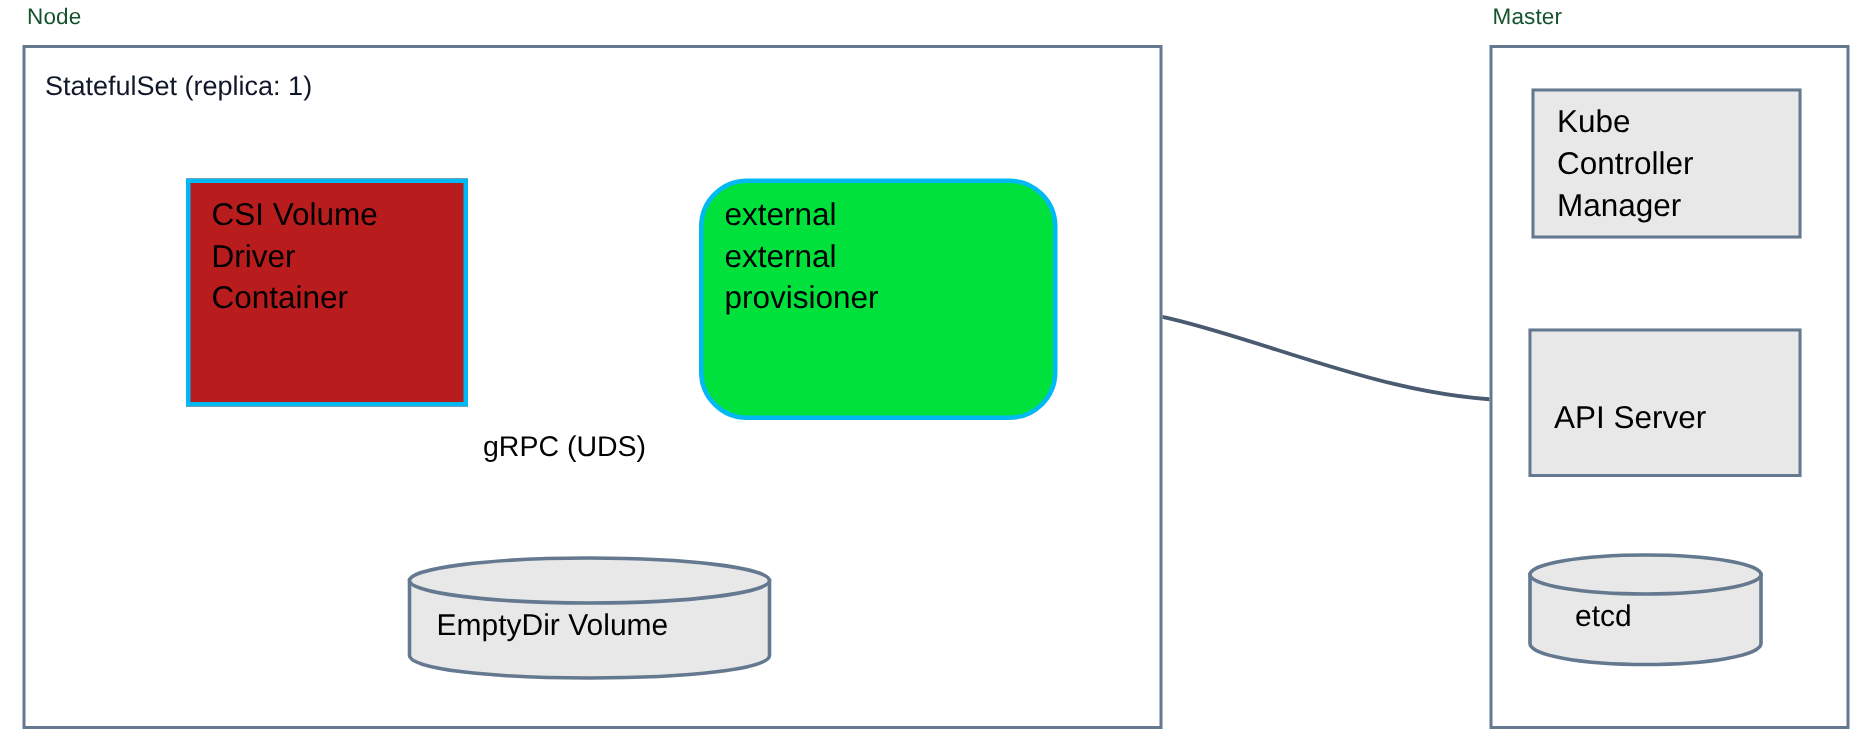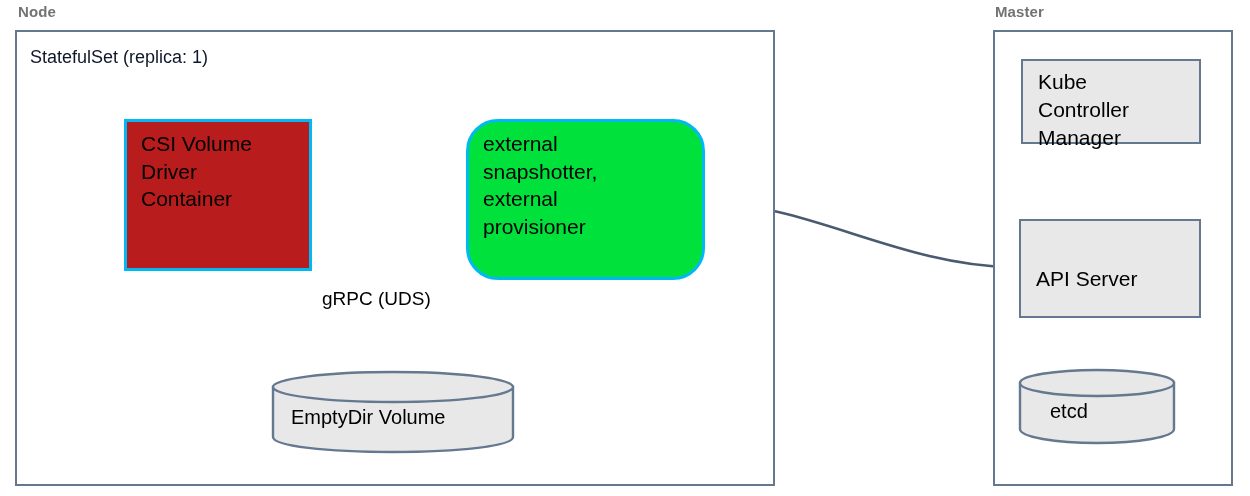--- a/index.html
+++ b/index.html
@@ -12,23 +12,23 @@
   }
   #canvas {
     position: relative;
     width: 1250px;
     height: 496px;
     background: #ffffff;
     overflow: hidden;
   }
   .group-label {
     position: absolute;
-    font-weight: bold;
+    font-weight: normal;
     font-size: 15px;
-    color: #737373;
+    color: #14532d;
     letter-spacing: 0.1px;
     white-space: nowrap;
   }
   .group-box {
     position: absolute;
     border: 2px solid #64788f;
     background: #ffffff;
     box-sizing: border-box;
   }
   .group-title {
@@ -128,40 +128,39 @@
   <div class="group-title" style="left:30px; top:47px;">StatefulSet (replica: 1)</div>
 
   <div class="node-box" style="left:124px; top:119px; width:188px; height:152px; background:#b91c1c;">
     <span class="txt">CSI Volume</span>
     <span class="txt">Driver</span>
     <span class="txt">Container</span>
   </div>
 
   <div class="node-box" style="left:466px; top:119px; width:239px; height:161px; background:#00e13c;border-radius:32px;">
     <span class="txt">external</span>
-    <span class="txt">snapshotter,</span>
     <span class="txt">external</span>
     <span class="txt">provisioner</span>
   </div>
 
   <div class="edge-label" style="left:322px; top:288px;">gRPC (UDS)</div>
 
   <div class="cyl" style="left:271px; top:370px;">
     <svg width="246" height="84" viewBox="0 0 246 84" xmlns="http://www.w3.org/2000/svg">
       <path d="M2,17 L2,67 C2,76 56,82 122,82 C188,82 242,76 242,67 L242,17 Z" fill="#e8e8e8" stroke="#64788f" stroke-width="2.4"></path>
       <ellipse cx="122" cy="17" rx="120" ry="15" fill="#e8e8e8" stroke="#64788f" stroke-width="2.4"></ellipse>
     </svg>
   </div>
   <div class="cyl-label" style="left:291px; top:406px;text-align:center;">EmptyDir Volume</div>
 
   <div class="group-label" style="left:995px; top:3px;">Master</div>
 
   <div class="group-box" style="left:993px; top:30px; width:240px; height:456px;"></div>
 
-  <div class="plain-box" style="left:1021px; top:59px; width:180px; height:85px;">
+  <div class="plain-box" style="left:1021px; top:59px; width:180px; height:100px;">
     <span class="txt">Kube</span>
     <span class="txt">Controller</span>
     <span class="txt">Manager</span>
   </div>
 
   <div class="plain-box" style="left:1019px; top:219px; width:182px; height:99px; padding-top:44px;">
     <span class="txt">API Server</span>
   </div>
 
   <div class="cyl" style="left:1018px; top:368px;">

